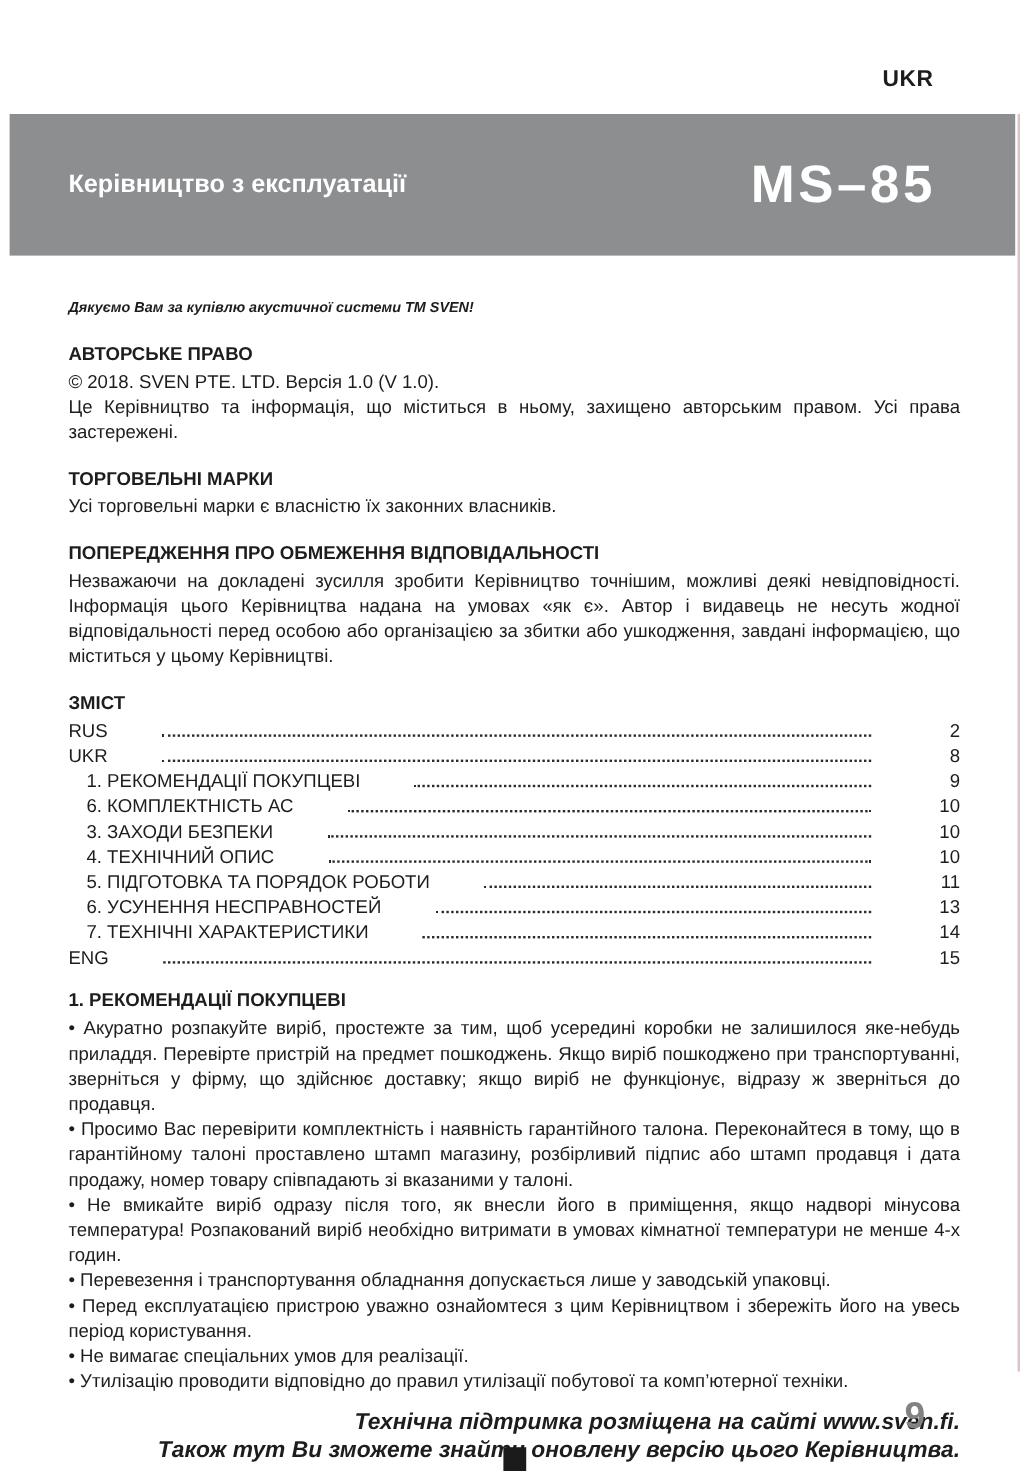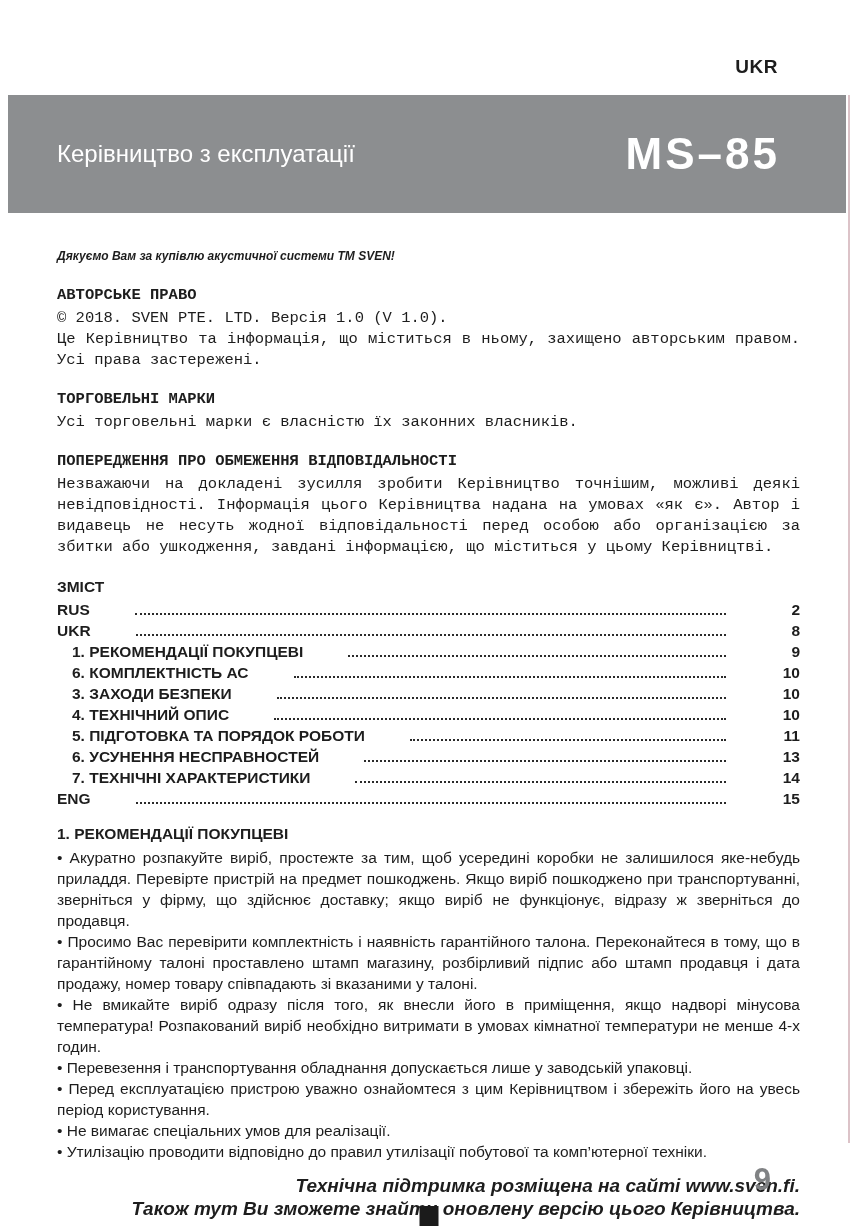--- a/index.html
+++ b/index.html
@@ -30,22 +30,22 @@
     right: 12px;
     height: 118px;
     background: var(--header-band, #8c8e90);
     display: flex;
     align-items: center;
     justify-content: space-between;
     padding: 0 66px 0 49px;
   }
   .header-title {
     color: var(--band-text, #ffffff);
-    font-size: 24px;
-    font-weight: 400;
+    font-size: 21px;
+    font-weight: 700;
   }
   .header-model {
     color: var(--band-text, #ffffff);
     font-size: 44px;
     font-weight: 700;
     letter-spacing: 3px;
     white-space: nowrap;
   }
   .edge-line {
     position: absolute;
@@ -61,33 +61,33 @@
     left: 57px;
     width: 743px;
     font-size: 15.5px;
     line-height: 21px;
   }
   .intro {
     font-size: 12px;
     font-weight: 700;
     font-style: italic;
   }
-  .section { margin-top: 18px; font-family: Liberation Mono, monospace; }
+  .section { margin-top: 18px; }
   .section-heading {
     font-size: 15.5px;
     font-weight: 700;
     margin-bottom: 2px;
   }
   .body-line { margin: 0; }
   .just { text-align: justify; }
   .toc { margin-top: 18px; }
   .toc-row {
     display: flex;
     align-items: baseline;
-    font-weight: 700;
+    font-weight: 400;
     line-height: 21px;
     gap: 39px;
   }
   .toc-row.indent { padding-left: 15px; }
   .toc-label { white-space: nowrap; }
   .toc-leader {
     flex: 1;
     border-bottom: 2px dotted #2a2a2a;
     margin: 0 3px 4px 6px;
     min-width: 20px;

